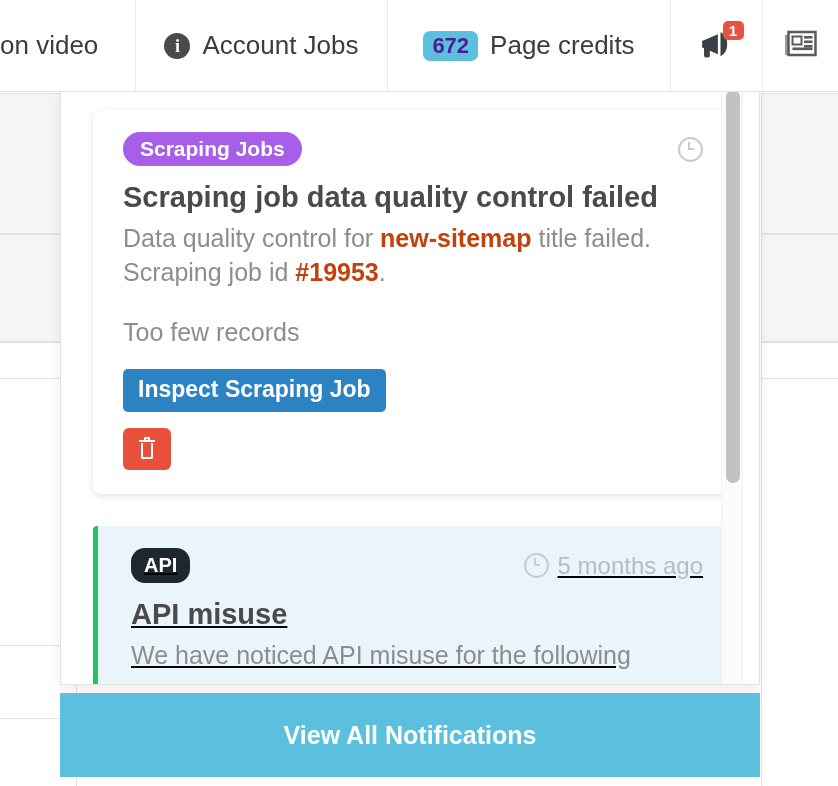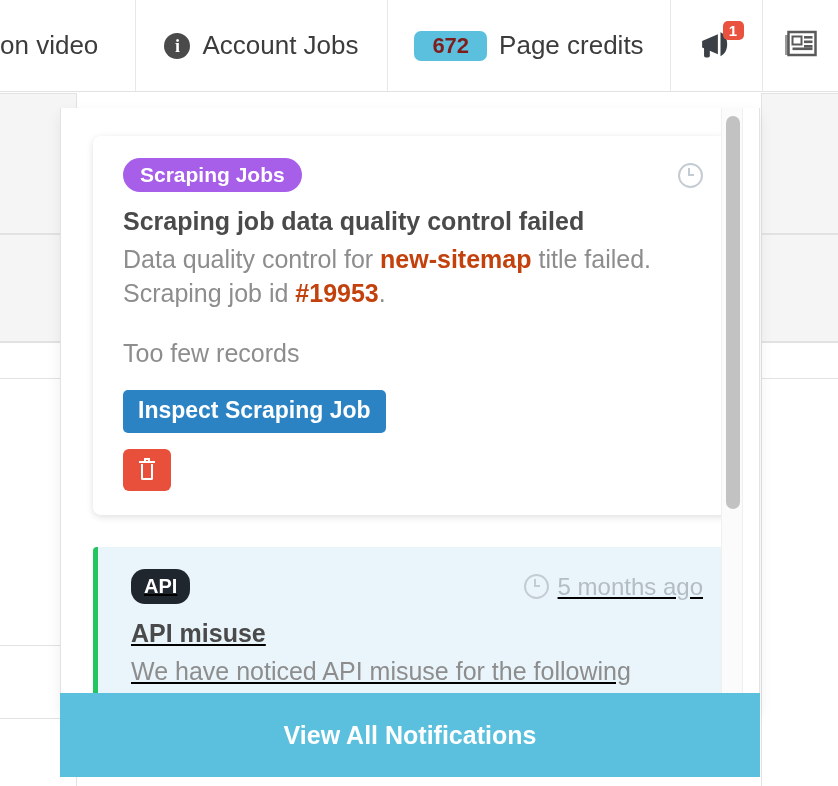--- a/index.html
+++ b/index.html
@@ -88,25 +88,25 @@
     font-weight: bold;
     font-family: "Liberation Serif", serif;
     display: flex;
     align-items: center;
     justify-content: center;
     line-height: 1;
     flex: none;
   }
   .credit-badge {
     background: #5bc0de;
-    color: #7f1d1d;
+    color: #4c1d95;
     font-weight: bold;
     font-size: 22px;
     border-radius: 7px;
-    padding: 4px 18px;
+    padding: 4px 9px;
     line-height: 1;
     flex: none;
   }
   .megaphone-wrap { position: relative; width: 42px; height: 42px; }
   .badge-count {
     position: absolute;
     top: -4px; right: -6px;
     background: #e8523f;
     color: #fff;
     font-size: 15px;
@@ -115,21 +115,21 @@
     min-width: 13px;
     padding: 1px 4px;
     text-align: center;
     line-height: 1.15;
   }
 
   
   .dropdown {
     position: absolute;
     left: 60px;
-    top: 108px;
+    top: 82px;
     width: 700px;
     height: 603px;
     background: #ffffff;
     border: 1px solid #e3e3e3;
     border-top: none;
     box-sizing: border-box;
     overflow: hidden;
     z-index: 30;
     box-shadow: 0 6px 14px rgba(0,0,0,0.07);
   }
@@ -204,21 +204,21 @@
   }
   .clock-icon::after {
     content: "";
     position: absolute;
     left: 8px; top: 9px;
     width: 6px; height: 2px;
     background: #c4ccd3;
   }
 
   .card-title {
-    font-size: 25px;
+    font-size: 29px;
     font-weight: bold;
     color: #4a4a4a;
     margin: 0 0 4px 0;
     line-height: 1.3;
   }
   .card-body {
     font-size: 25px;
     color: #8d8d8d;
     line-height: 1.37;
     margin: 0;

